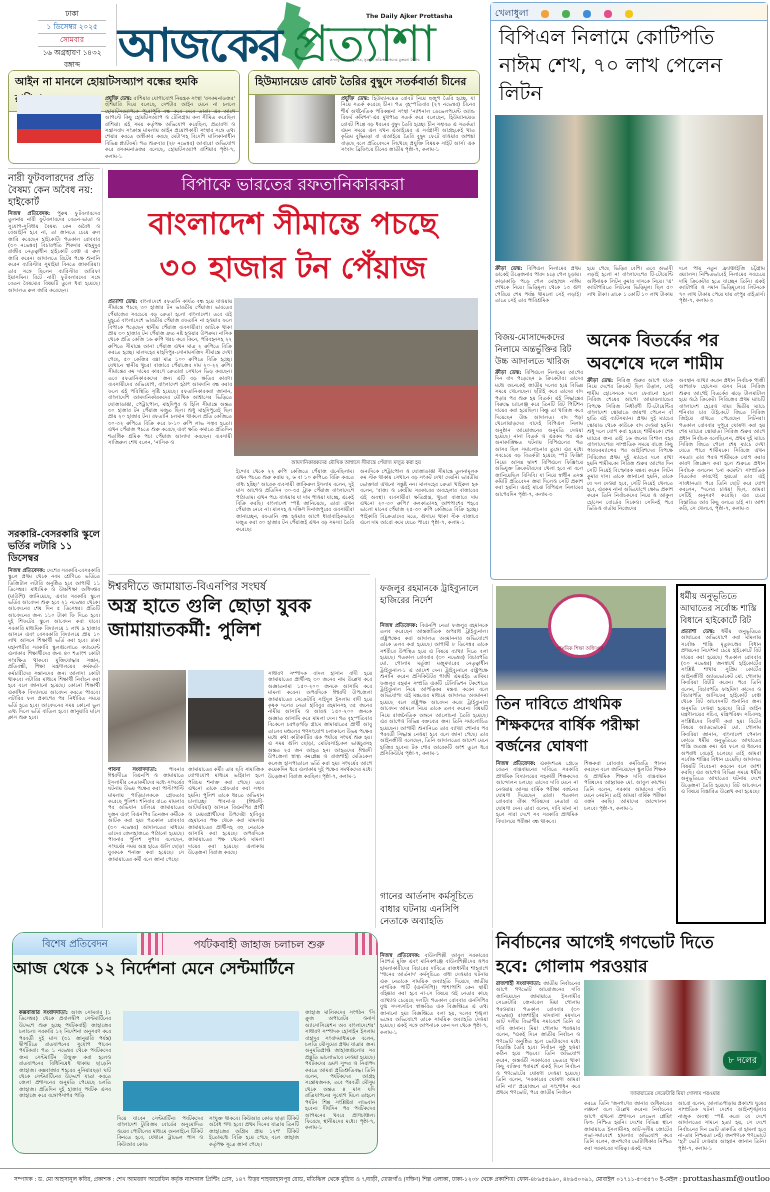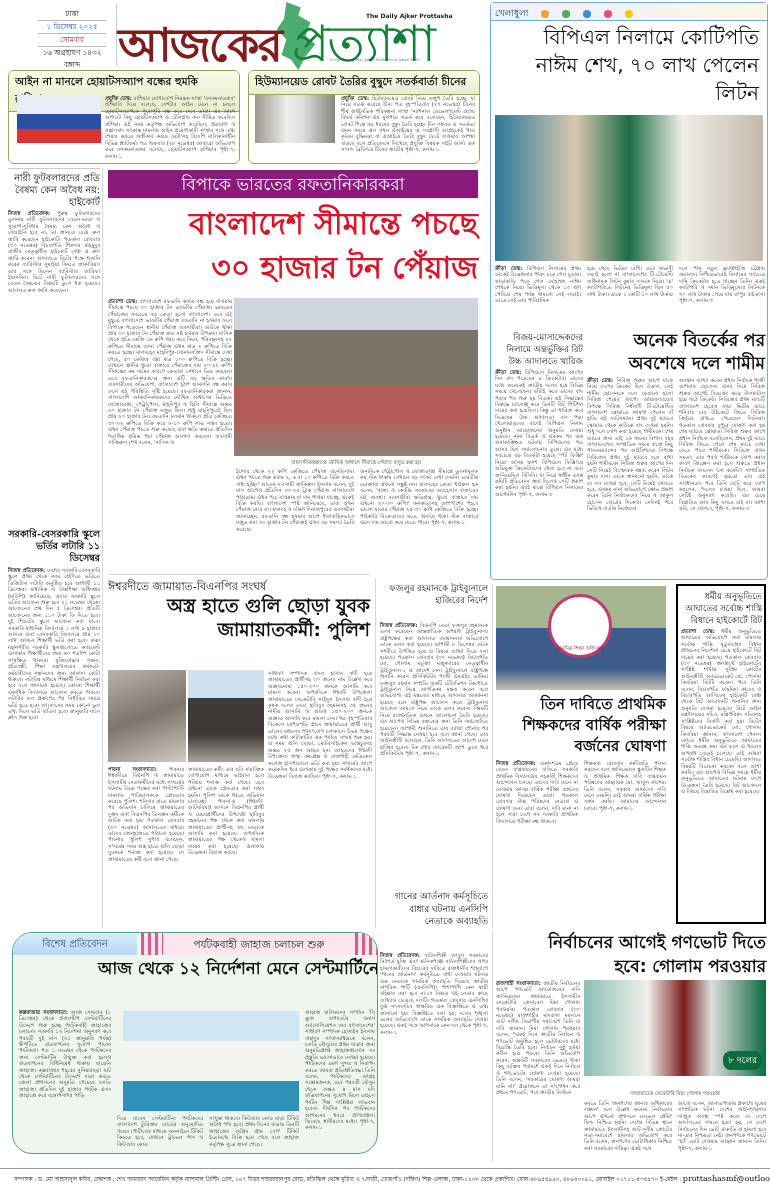--- a/index.html
+++ b/index.html
@@ -1,42 +1,42 @@
 <!DOCTYPE html>
 <html><head>
 <meta charset="utf-8">
 <style>
 *{box-sizing:border-box;margin:0;padding:0}
 body{width:770px;height:1192px;background:#fff;font-family:"DejaVu Sans",sans-serif;color:#111;position:relative;overflow:hidden}
 .abs{position:absolute}
 .tiny{font-size:5.2px;line-height:6.4px;color:#222;text-align:justify;overflow:hidden}
 .tiny b{font-weight:bold}
-.hl{font-family:"DejaVu Sans",sans-serif;text-align:right;font-weight:normal;color:#111}
+.hl{font-family:"DejaVu Sans",sans-serif;text-align:left;font-weight:normal;color:#111}
 .photo{background:linear-gradient(135deg,#8a8f96,#c7c2b5 45%,#6b6a66);overflow:hidden}
 .cap{font-size:5px;color:#333;text-align:center}
 
 #date-box{left:38px;top:8px;width:68px;text-align:center}
 #date-box div{font-size:7.2px;line-height:12px;border-bottom:1px solid #bbb}
 #date-box .blue{color:#1b5fb0}
 #date-box .red{color:#c2142b}
-#logo-black{left:118px;top:10px;font-size:46px;font-weight:bold;letter-spacing:-2px;color:#7f1d1d;font-family:Liberation Serif, serif}
+#logo-black{left:118px;top:10px;font-size:46px;font-weight:bold;letter-spacing:-2px;color:#0c4a6e;font-family:Liberation Serif, serif}
 #logo-red{left:292px;top:6px;font-size:50px;font-weight:normal;color:#15803d;letter-spacing:-2px;font-family:"DejaVu Serif",serif}
 #logo-eng{left:366px;top:12px;font-size:6px;font-weight:bold;color:#222}
 #logo-tag{left:330px;top:57px;font-size:3.6px;color:#333}
 .map-shape{left:272px;top:2px;width:48px;height:68px;background:#2a9d56;clip-path:polygon(30% 0,60% 8%,55% 20%,80% 30%,70% 50%,90% 62%,70% 80%,55% 100%,40% 85%,20% 78%,30% 55%,10% 40%,25% 25%);opacity:.85}
 
 .topbox{border:1px solid #9aa35a;border-radius:6px;background:#fff;overflow:hidden}
 .topbox .bar{background:linear-gradient(#fafae8,#e9eccc);border-bottom:1px solid #9aa35a;font-size:10.5px;padding:3px 6px;font-weight:bold}
 
 #sports{left:490px;top:2px;width:278px;height:578px;border:1px solid #7ca9d6;border-radius:4px;background:#fff}
 #sports-strip{height:18px;background:linear-gradient(90deg,#eaf2fb,#fdf6e6);border-bottom:1px solid #7ca9d6;font-size:9px;padding:3px 4px;color:#1a3b6b}
 .ath{display:inline-block;width:8px;height:8px;border-radius:50%;margin-left:10px;vertical-align:middle}
 
 #kicker{left:108px;top:170px;width:370px;height:28px;background:#8b1a7d;color:#fff;font-size:17px;text-align:center;line-height:28px}
-#main-head{left:108px;top:202px;width:370px;text-align:right;color:#d9152a;font-size:30px;line-height:44px;font-weight:bold}
+#main-head{left:108px;top:202px;width:370px;text-align:center;color:#d9152a;font-size:30px;line-height:44px;font-weight:bold}
 .sep{background:#d8d8d8}
 .kick2{font-size:11px;text-align:left}
 .special-tab{background:linear-gradient(#d9ecfa,#b6d9f4);color:#1d4b80;border-radius:6px 0 0 0;font-size:10px;line-height:22px;text-align:center}
 .special-kick{background:#fbe5ee;color:#222;font-size:10.5px;line-height:22px;text-align:center}
 .stripes{background:repeating-linear-gradient(90deg,#d95b8a 0 3px,#fbe5ee 3px 7px)}
 #footer{left:0;top:1168px;width:770px;height:20px;border-top:1px solid #999;font-size:5.6px;line-height:20px;padding-left:14px;color:#222;white-space:nowrap;overflow:hidden}
 #footer .email{font-size:8px;font-family:"DejaVu Serif",serif;color:#111}
 </style>
 </head>
 <body>
@@ -131,21 +131,21 @@
 </div>
 <div class="abs hl" style="left:496px;top:694px;width:170px;font-size:15px;line-height:21px;font-weight:bold">তিন দাবিতে প্রাথমিক শিক্ষকদের বার্ষিক পরীক্ষা বর্জনের ঘোষণা</div>
 <div class="abs tiny" style="left:496px;top:760px;width:82px;height:165px"><b>নিজস্ব প্রতিবেদক:</b><span> একাদশতম গ্রেডে বেতন বাস্তবায়নের দাবিতে সরকারি প্রাথমিক বিদ্যালয়ের সহকারী শিক্ষকদের আন্দোলন চলছে। তাদের দাবি মেনে না নেওয়ায় আসন্ন বার্ষিক পরীক্ষা বর্জনের ঘোষণা দিয়েছেন তারা। গতকাল রোববার ঐক্য পরিষদের নেতারা এ ঘোষণা দেন। তারা বলেন, দাবি মানা না হলে সারা দেশে সব সরকারি প্রাথমিক বিদ্যালয়ে পরীক্ষা বন্ধ থাকবে।</span></div>
 <div class="abs tiny" style="left:584px;top:760px;width:82px;height:165px"><span>শিক্ষকরা রোববার কর্মবিরতি পালন করছেন বলে জানিয়েছেন স্কুলটির শিক্ষক ও প্রাথমিক শিক্ষক দাবি বাস্তবায়ন পরিষদের আহ্বায়ক মো. আবুল কাশেম। তিনি বলেন, সরকার আমাদের দাবি মেনে নেয়নি। তাই আমরা বার্ষিক পরীক্ষা বর্জন করছি। আমাদের আন্দোলন চলবে।</span> <span>পৃষ্ঠা-৭, কলাম-১</span></div>
 
 <div class="abs" style="left:676px;top:584px;width:90px;height:340px;border:2px solid #000000">
   <div class="hl" style="font-size:8.5px;line-height:12px;padding:4px 2px 2px">ধর্মীয় অনুভূতিতে আঘাতের সর্বোচ্চ শাস্তি বিধানে হাইকোর্টে রিট</div>
   <div class="tiny" style="padding:0 3px;height:280px"><b>প্রত্যাশা ডেস্ক:</b><span> ধর্মীয় অনুভূতিতে আঘাতের অভিযোগে করা মামলায় সর্বোচ্চ শাস্তি মৃত্যুদণ্ডের বিধান প্রণয়নের নির্দেশনা চেয়ে হাইকোর্টে রিট দায়ের করা হয়েছে। গতকাল রোববার (৩০ নভেম্বর) জনস্বার্থে হাইকোর্টের সংশ্লিষ্ট শাখায় সুপ্রিম কোর্টের আইনজীবী অ্যাডভোকেট মো. গোলাম কিবরিয়া রিটটি করেন। পরে তিনি বলেন, বিচারপতি ফাহমিদা কাদের ও বিচারপতি আসিফের হাইকোর্ট বেঞ্চ থেকে রিট আবেদনটি শুনানির জন্য অনুমতি দেওয়া হয়েছে। রিটে আইন মন্ত্রণালয়ের সচিব, মন্ত্রিপরিষদ সচিবসহ সংশ্লিষ্টদের বিবাদী করা হয়। রিটের বিষয়ে অ্যাডভোকেট মো. গোলাম কিবরিয়া জানান, বাংলাদেশ পেনাল কোডে ধর্মীয় অনুভূতিতে আঘাতের শাস্তি অত্যন্ত কম। এর ফলে এ ধরনের অপরাধ বেড়েই চলেছে। তাই আমরা সর্বোচ্চ শাস্তির বিধান চেয়েছি। আদালত বিষয়টি বিবেচনা করবেন বলে আশা করছি। এর আগেও বিভিন্ন সময়ে ধর্মীয় অনুভূতিতে আঘাতের ঘটনায় দেশে উত্তেজনা তৈরি হয়েছে। রিট আবেদনে এ বিষয়ে বিস্তারিত উল্লেখ করা হয়েছে।</span></div>
 </div>
 
-<div class="abs" style="left:12px;top:932px;width:366px;height:222px;border:1px solid #5a9f7a;border-radius:20px;background:#eef6ee;overflow:hidden">
+<div class="abs" style="left:12px;top:932px;width:366px;height:222px;border:1px solid #5a9f7a;border-radius:12px;background:#eef6ee;overflow:hidden">
   <div class="abs special-tab" style="left:0;top:0;width:124px;height:22px">বিশেষ প্রতিবেদন</div>
   <div class="abs stripes" style="left:128px;top:0;width:22px;height:22px"></div>
   <div class="abs special-kick" style="left:150px;top:0;width:192px;height:22px">পর্যটকবাহী জাহাজ চলাচল শুরু</div>
   <div class="abs stripes" style="left:342px;top:0;width:24px;height:22px"></div>
   <div class="abs hl" style="left:0;top:24px;width:366px;font-size:16.5px;line-height:23px;font-weight:bold">
     <div>আজ থেকে ১২ নির্দেশনা মেনে সেন্টমার্টিনে</div>
   </div>
   <div class="abs tiny" style="left:6px;top:76px;width:92px;height:142px"><b>কক্সবাজার সংবাদদাতা:</b><span> আজ সোমবার (১ ডিসেম্বর) থেকে প্রবালদ্বীপ সেন্টমার্টিনের উদ্দেশে শুরু হচ্ছে পর্যটকবাহী জাহাজের চলাচল। সরকারি ১২ নির্দেশনা অনুসরণ করে পরবর্তী দুই মাস (৩১ জানুয়ারি পর্যন্ত) দ্বীপটিতে রাতযাপনের সুযোগ পাবেন পর্যটকরা। গত ১ নভেম্বর থেকে পর্যটকদের জন্য সেন্টমার্টিন উন্মুক্ত করা হলেও রাতযাপনের বিধিনিষেধ থাকায় ছাড়েনি জাহাজ। কক্সবাজার শহরের নুনিয়ারছড়া ঘাট থেকে সেন্টমার্টিনের উদ্দেশে যাত্রা করতে জেলা প্রশাসনের অনুমতি পেয়েছে চলতি জাহাজ। প্রতিদিন দুই হাজার পর্যটক এসব জাহাজে করে বঙ্গোপসাগর পাড়ি</span></div>
   <div class="abs photo" style="left:110px;top:78px;width:176px;height:100px;background:linear-gradient(180deg,#cfe6f5 0 30%,#f4f4f0 30% 70%,#2e92b8 70%)"></div>
   <div class="abs tiny" style="left:104px;top:182px;width:86px;height:36px">দিয়ে যাবেন সেন্টমার্টিন। পর্যটকদের বাংলাদেশ ট্যুরিজম বোর্ডের অনুমোদিত ওয়েব পোর্টালের মাধ্যমে অনলাইনে টিকিট কিনতে হবে, যেখানে ট্রাভেল পাস ও কিউআর কোড</div>

